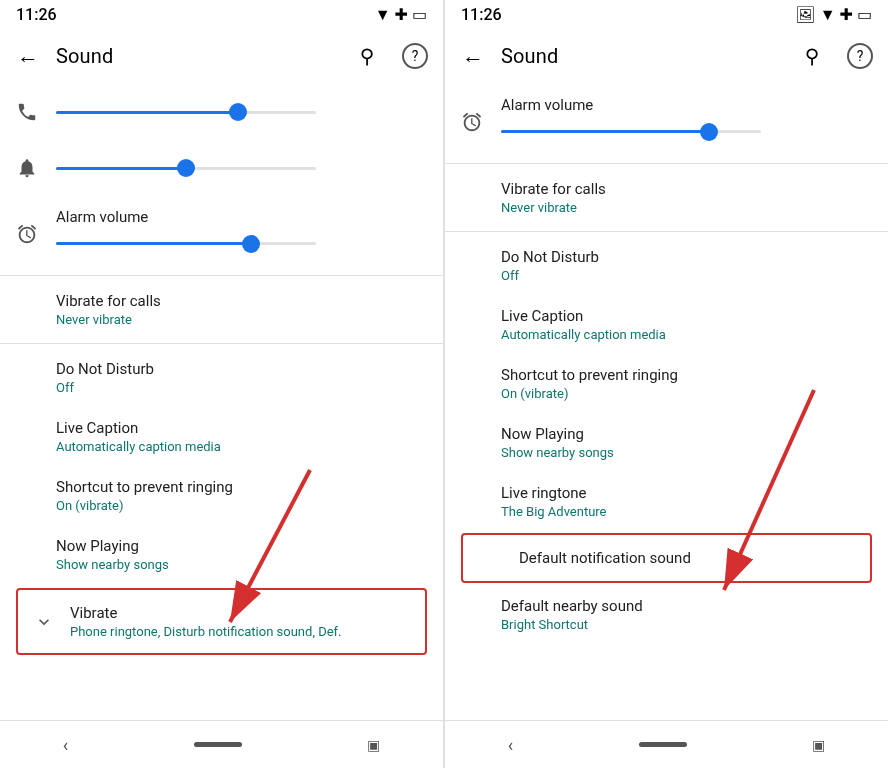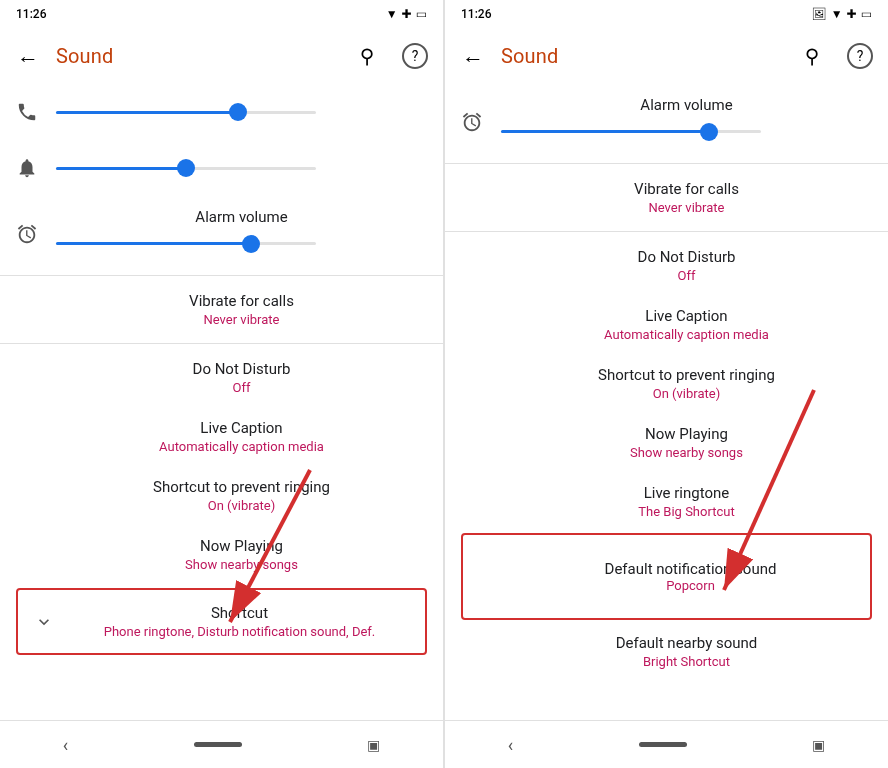--- a/index.html
+++ b/index.html
@@ -23,21 +23,21 @@
       position: relative;
     }
 
     .status-bar {
       height: 28px;
       background: #fff;
       display: flex;
       align-items: center;
       justify-content: space-between;
       padding: 0 16px;
-      font-size: 12px;
+      font-size: 16px;
       font-weight: 500;
       color: #000;
     }
 
     .status-icons {
       display: flex;
       align-items: center;
       gap: 4px;
     }
 
@@ -58,29 +58,28 @@
       justify-content: center;
       border-radius: 50%;
       cursor: pointer;
       font-size: 20px;
     }
 
     .app-bar-title {
       flex: 1;
       font-size: 20px;
       font-weight: 400;
-      color: #c2410c;
+      color: #000000;
       letter-spacing: 0.15px;
     }
 
     .content {
       flex: 1;
       overflow-y: auto;
       padding-bottom: 8px;
-      text-align: center;
     }
 
     .setting-row {
       display: flex;
       align-items: center;
       padding: 12px 16px;
       min-height: 56px;
     }
 
     .setting-row-icon {
@@ -134,21 +133,21 @@
     }
 
     .setting-label {
       font-size: 15px;
       color: #202124;
       font-weight: 400;
     }
 
     .setting-sublabel {
       font-size: 13px;
-      color: #be185d;
+      color: #0f766e;
       font-weight: 400;
     }
 
     .divider {
       height: 1px;
       background: #e0e0e0;
       margin: 4px 0;
     }
 
     .advanced-row {
@@ -200,21 +199,21 @@
     
     .highlighted-row {
       border: 2.5px solid #d32f2f;
       border-radius: 4px;
       margin: 0 8px;
     }
 
     .notification-sound-row {
       display: flex;
       flex-direction: column;
-      padding: 25px 8px;
+      padding: 14px 8px;
     }
   </style>
 </head>
 <body>
 
 <div class="panel-wrapper" style="position:relative; width:444px; height:768px; overflow:hidden;">
 
   <div class="phone-panel" style="width:444px;">
 
     <div class="status-bar">
@@ -330,21 +329,21 @@
       </div>
 
       <div style="padding: 4px 8px 8px 8px;">
         <div class="advanced-row">
           <div class="advanced-row-icon">
             <svg width="20" height="20" viewBox="0 0 24 24" fill="#555">
                 <path d="M7.41 8.59L12 13.17l4.59-4.58L18 10l-6 6-6-6 1.41-1.41z"></path>
               </svg>
           </div>
           <div class="setting-row-content">
-            <span class="setting-label">Shortcut</span>
+            <span class="setting-label">Vibrate</span>
             <span class="setting-sublabel">Phone ringtone, Disturb notification sound, Def.</span>
           </div>
         </div>
       </div>
 
     </div>
 
     <div class="bottom-nav">
       <span class="nav-btn" style="font-size:18px;">‹</span>
       <div class="home-indicator"></div>
@@ -442,29 +441,28 @@
       <div class="setting-row" style="padding-left:56px;">
         <div class="setting-row-content">
           <span class="setting-label">Now Playing</span>
           <span class="setting-sublabel">Show nearby songs</span>
         </div>
       </div>
 
       <div class="setting-row" style="padding-left:56px;">
         <div class="setting-row-content">
           <span class="setting-label">Live ringtone</span>
-          <span class="setting-sublabel">The Big Shortcut</span>
+          <span class="setting-sublabel">The Big Adventure</span>
         </div>
       </div>
 
       <div style="padding: 2px 8px;">
         <div class="highlighted-row">
           <div class="notification-sound-row">
             <span class="setting-label" style="padding-left:48px;">Default notification sound</span>
-            <span class="setting-sublabel" style="padding-left:48px;">Popcorn</span>
           </div>
         </div>
       </div>
 
       <div class="setting-row" style="padding-left:56px;">
         <div class="setting-row-content">
           <span class="setting-label">Default nearby sound</span>
           <span class="setting-sublabel">Bright Shortcut</span>
         </div>
       </div>

